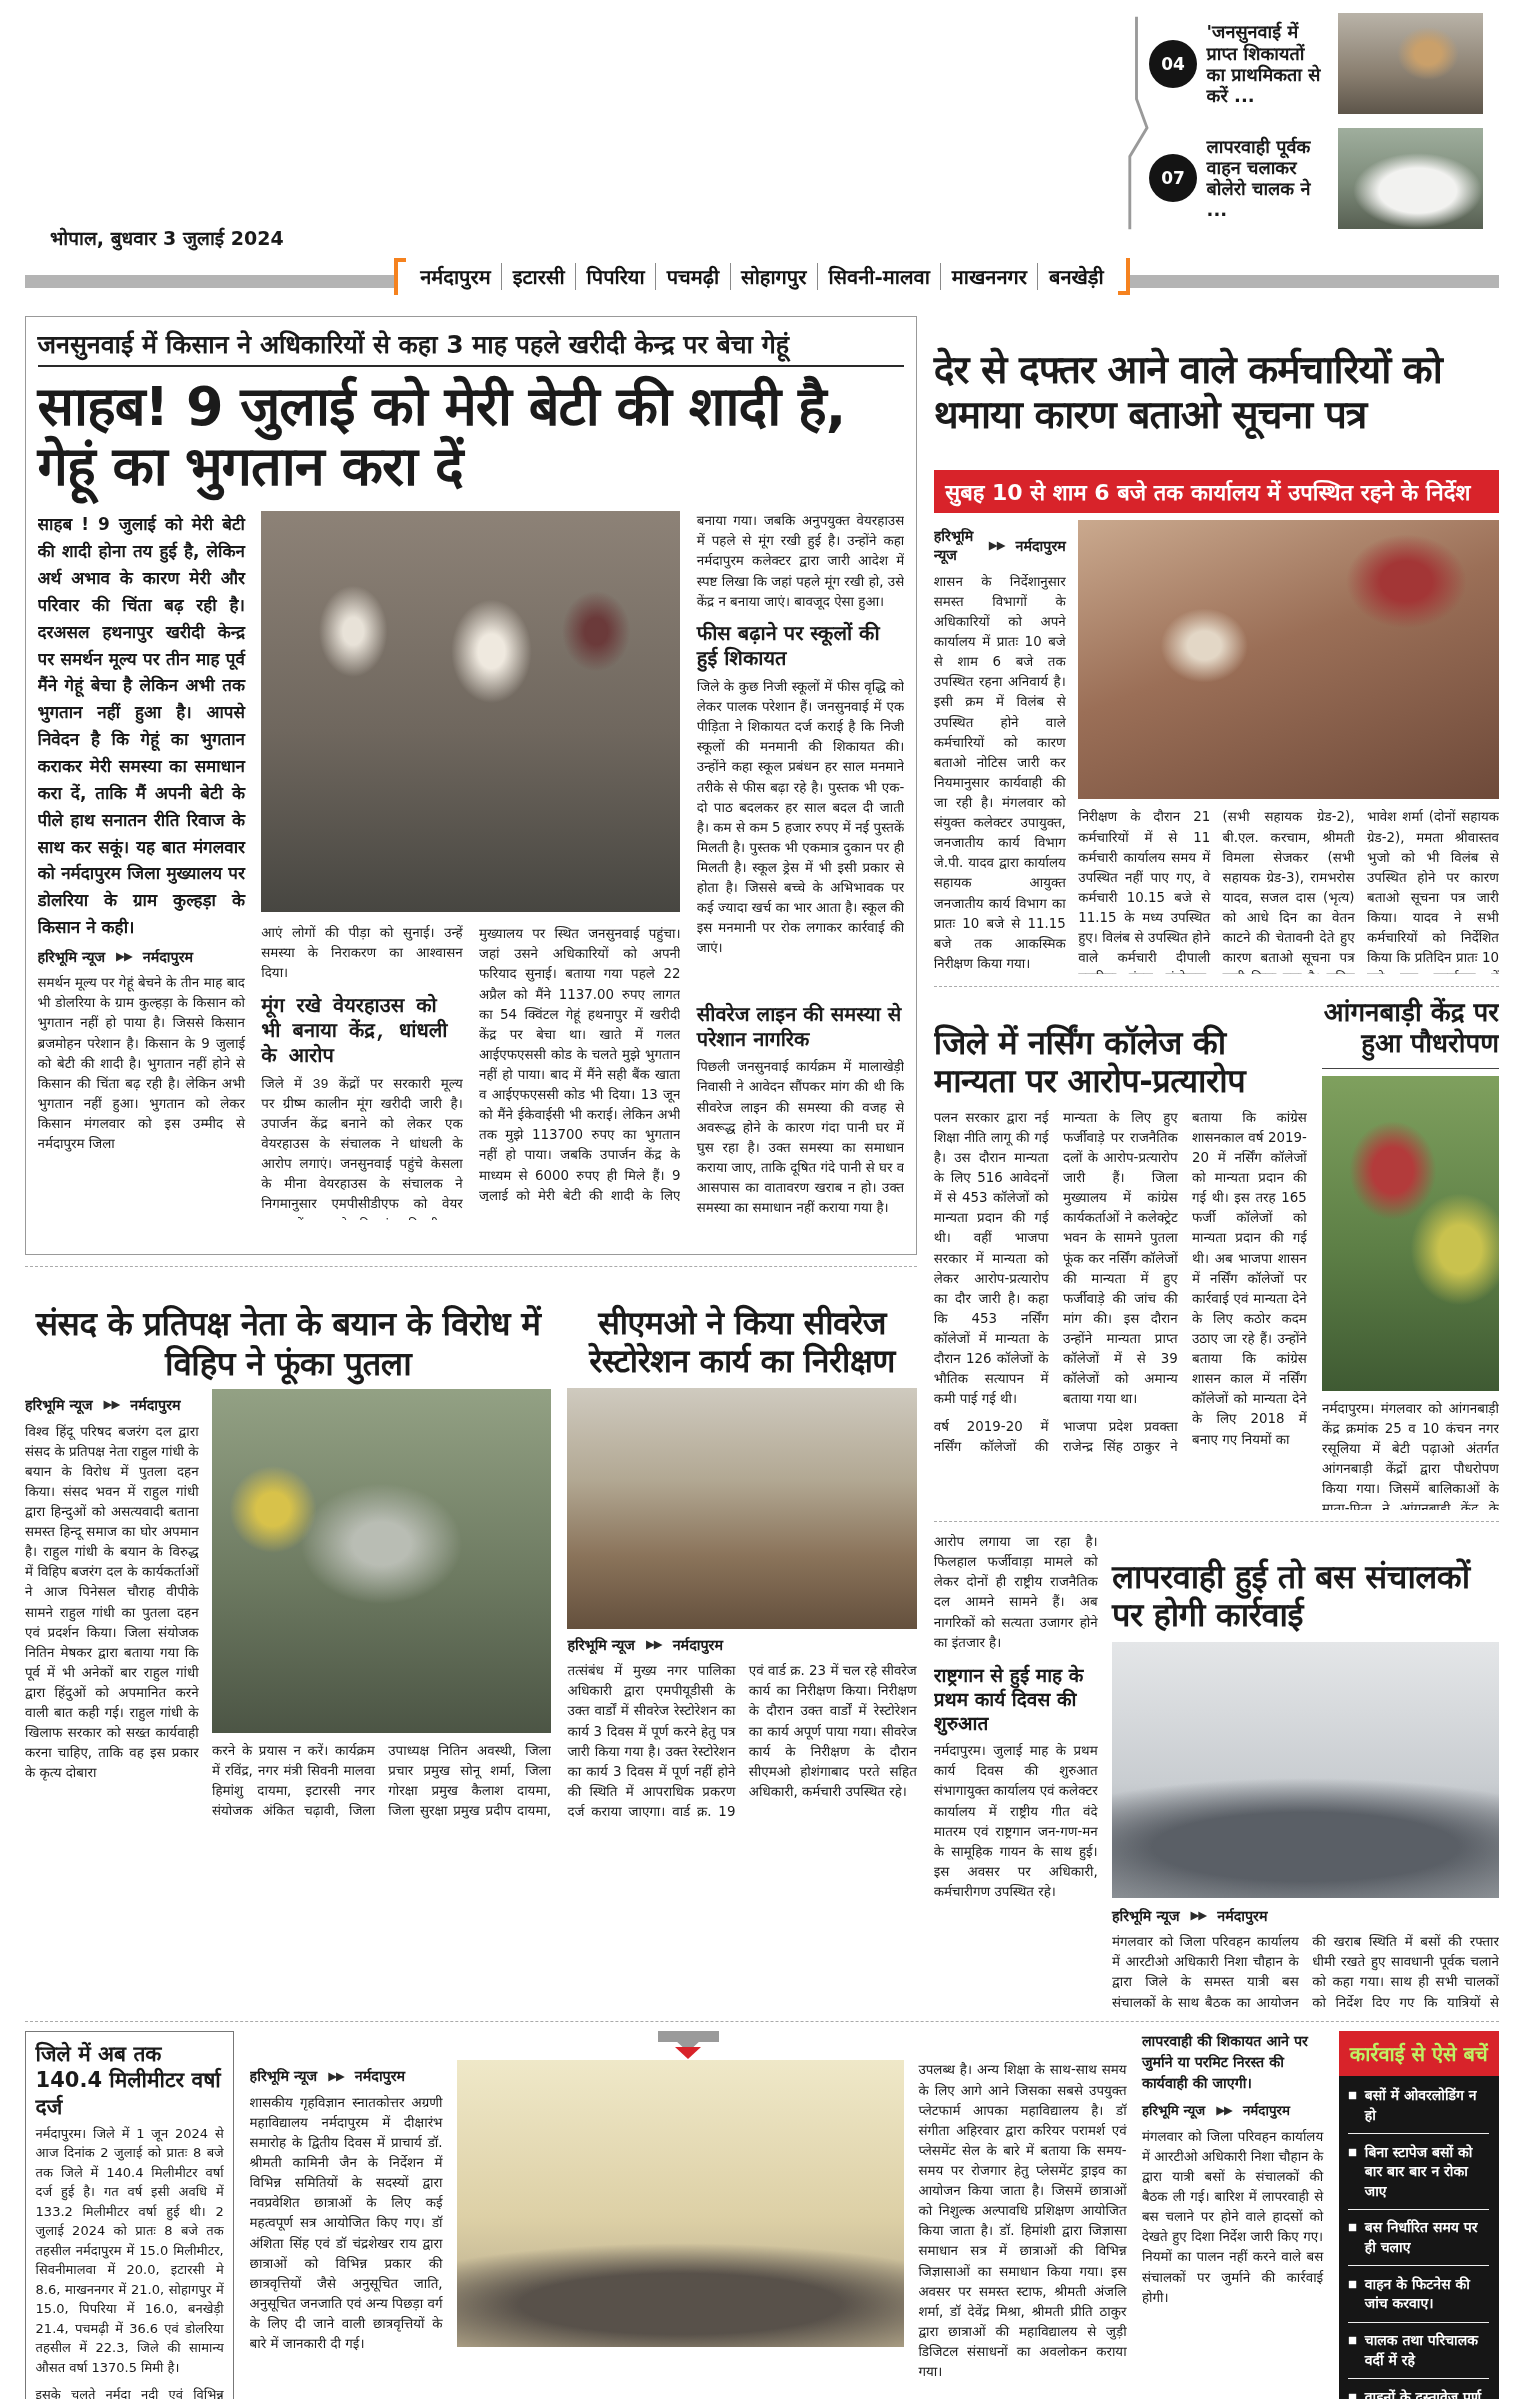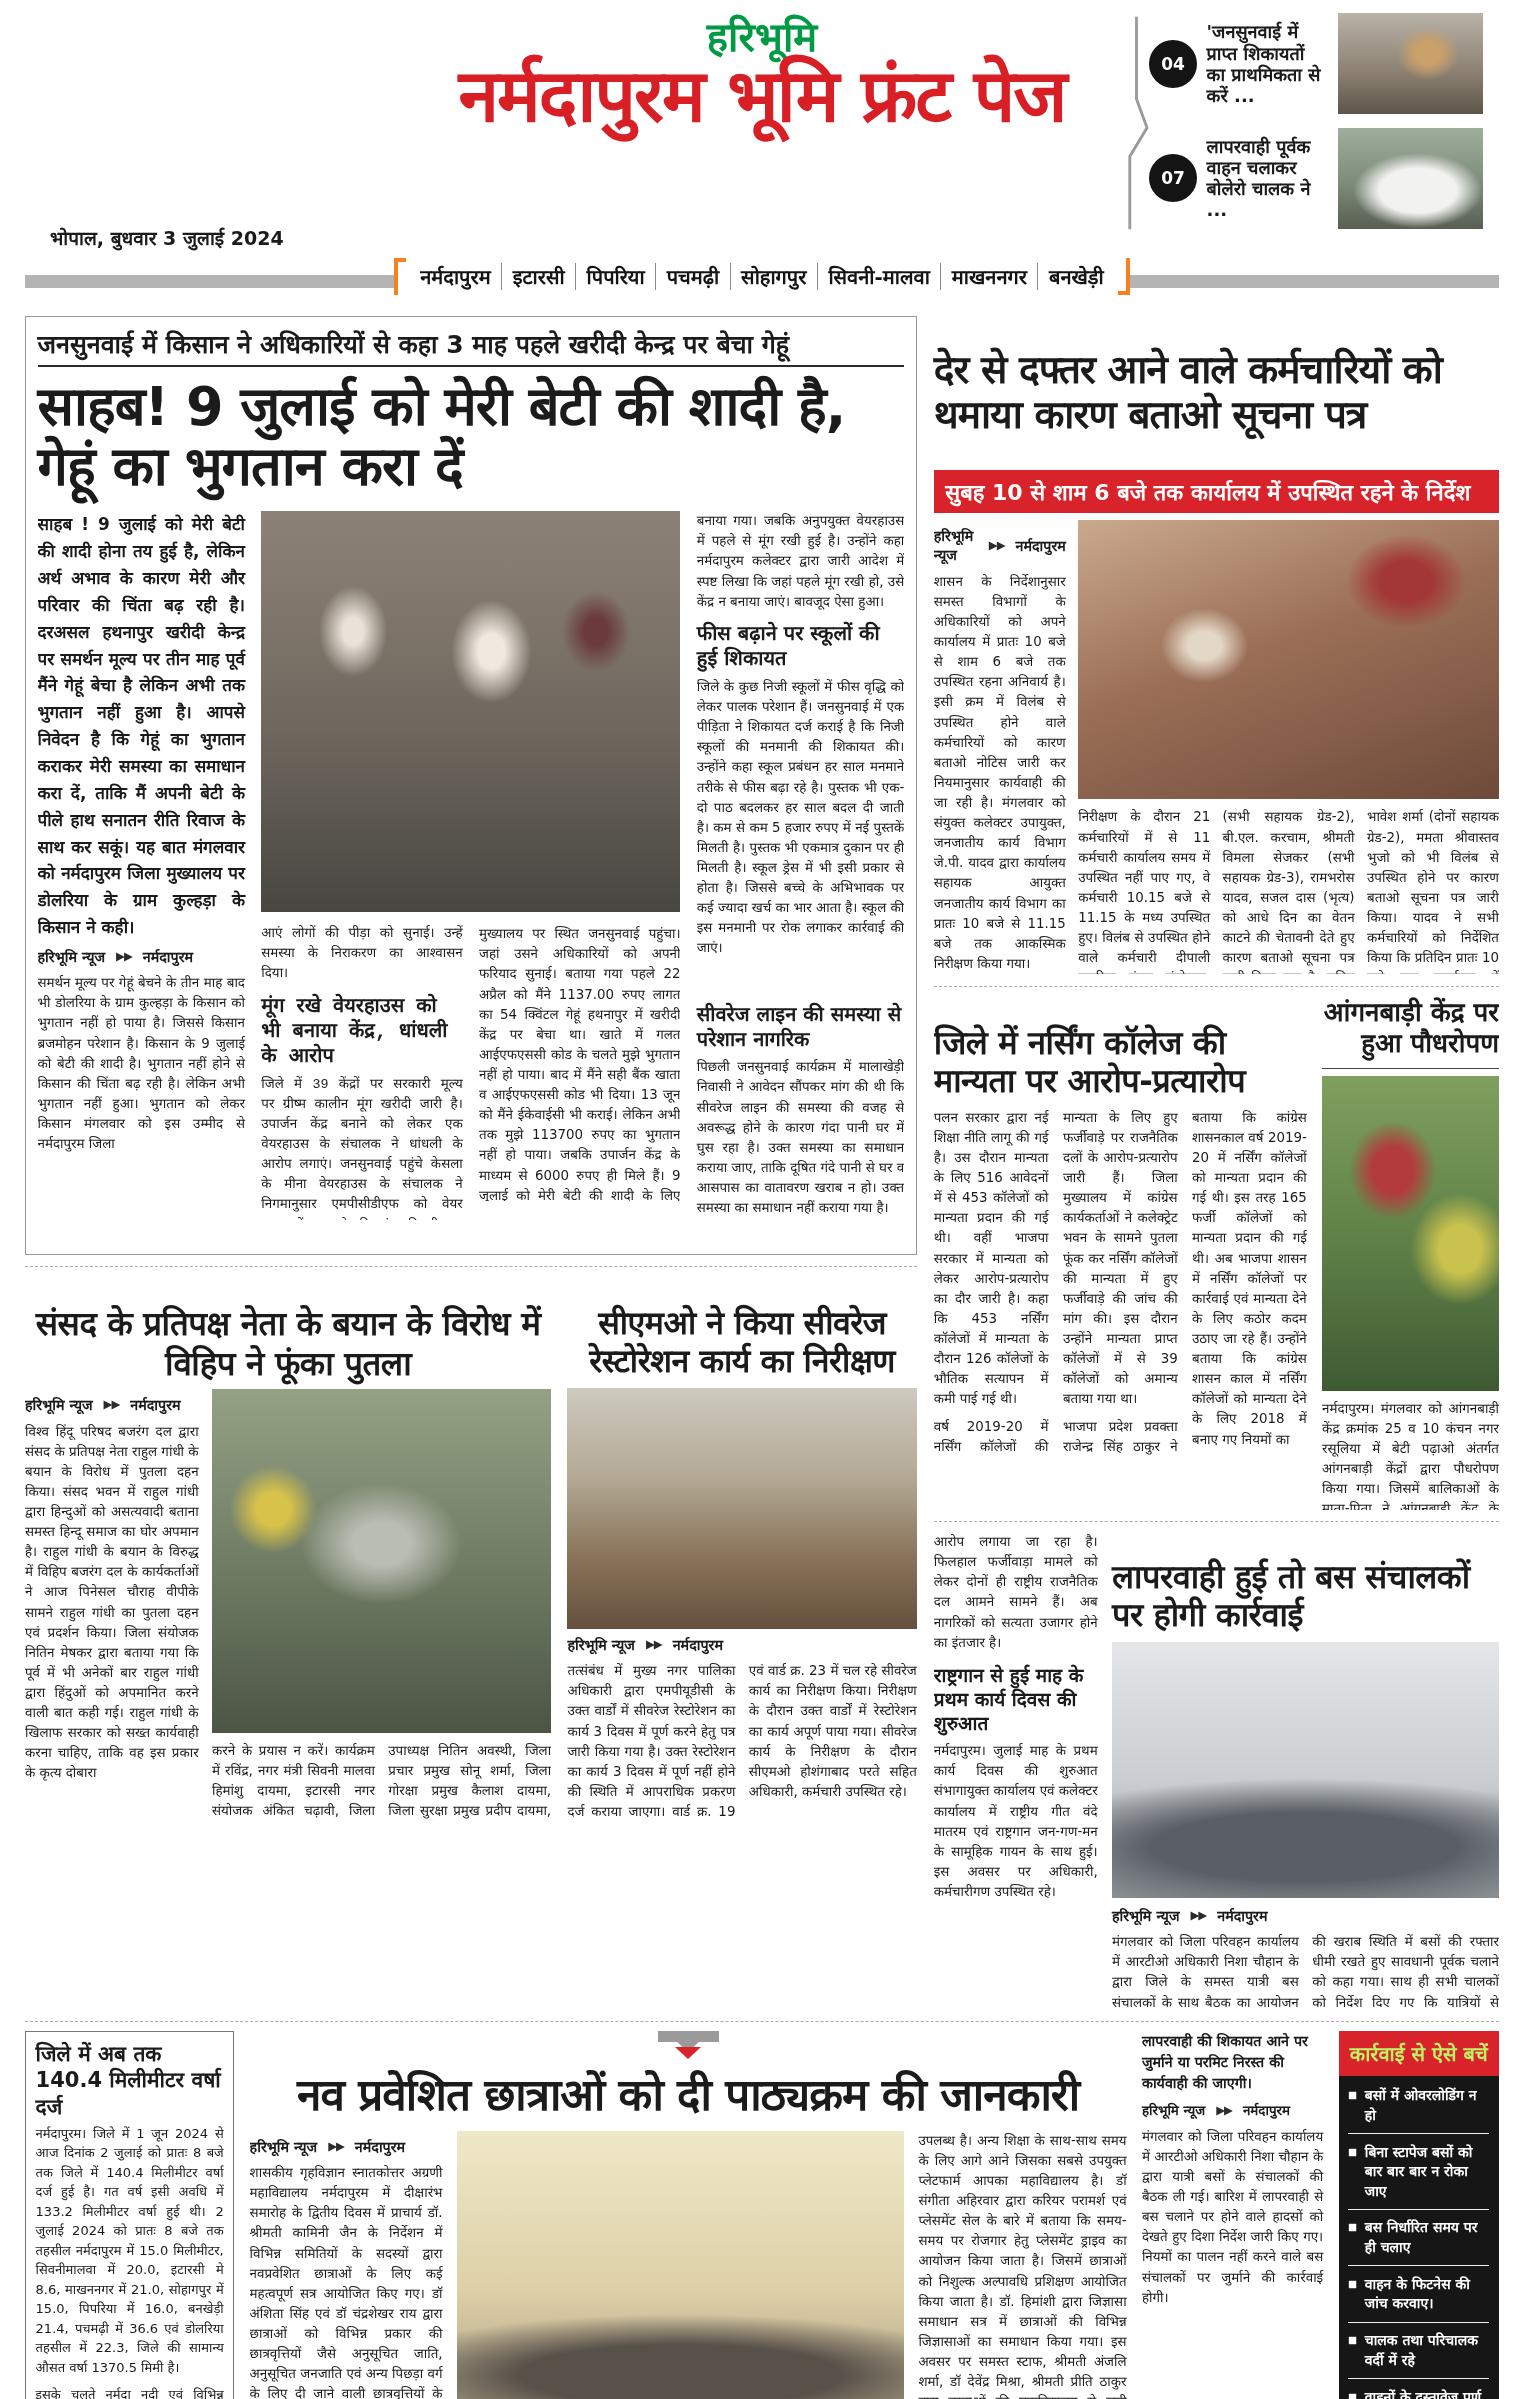--- a/index.html
+++ b/index.html
@@ -157,24 +157,20 @@
   .action-item { display:flex; gap:7.6px; padding:8.6px 0 7.6px 0; border-bottom:1px solid #f0f0f0; font-size:14px; line-height:1.4; font-weight:600; }
   .action-item:last-child { border-bottom:none; }
   .sq { font-size:9.6px; line-height:1.9; flex:0 0 auto; }
 </style>
 </head>
 <body>
 
 <div class="page">
 
   <header class="masthead">
-    <div class="mast-center">
-      <div class="mast-logo">हरिभूमि</div>
-      <div class="mast-title">नर्मदापुरम भूमि फ्रंट पेज</div>
-    </div>
     <div class="dateline">भोपाल, बुधवार 3 जुलाई 2024</div>
 
     <div class="teasers">
       <div class="teaser-rail">
         <svg width="25" height="220" viewBox="0 0 26 230">
             <polyline points="13,4 13,90 24,120 6,150 6,226" fill="none" stroke="#9a9a9a" stroke-width="3"></polyline>
           </svg>
       </div>
       <div class="teaser-list">
         <div class="teaser">
@@ -343,21 +339,20 @@
     </aside>
 
     <article class="hs">
       <div class="hs-banner">
         <span class="hs-logo">
           <span class="bar"></span>
             <span class="tri-g"></span>
             <span class="tri-r"></span>
         </span>
       </div>
-      <h2 class="hs-headline">नव प्रवेशित छात्राओं को दी पाठ्यक्रम की जानकारी</h2>
       <div class="hs-body">
         <div class="hs-colA">
           <div class="byline">
             <span>हरिभूमि न्यूज</span>
             <span class="arrows">▶▶</span>
             <span>नर्मदापुरम</span>
           </div>
           <div class="bt">शासकीय गृहविज्ञान स्नातकोत्तर अग्रणी महाविद्यालय नर्मदापुरम में दीक्षारंभ समारोह के द्वितीय दिवस में प्राचार्य डॉ. श्रीमती कामिनी जैन के निर्देशन में विभिन्न समितियों के सदस्यों द्वारा नवप्रवेशित छात्राओं के लिए कई महत्वपूर्ण सत्र आयोजित किए गए। डॉ अंशिता सिंह एवं डॉ चंद्रशेखर राय द्वारा छात्राओं को विभिन्न प्रकार की छात्रवृत्तियों जैसे अनुसूचित जाति, अनुसूचित जनजाति एवं अन्य पिछड़ा वर्ग के लिए दी जाने वाली छात्रवृत्तियों के बारे में जानकारी दी गई।</div>
         </div>
         <div class="hs-mid">

